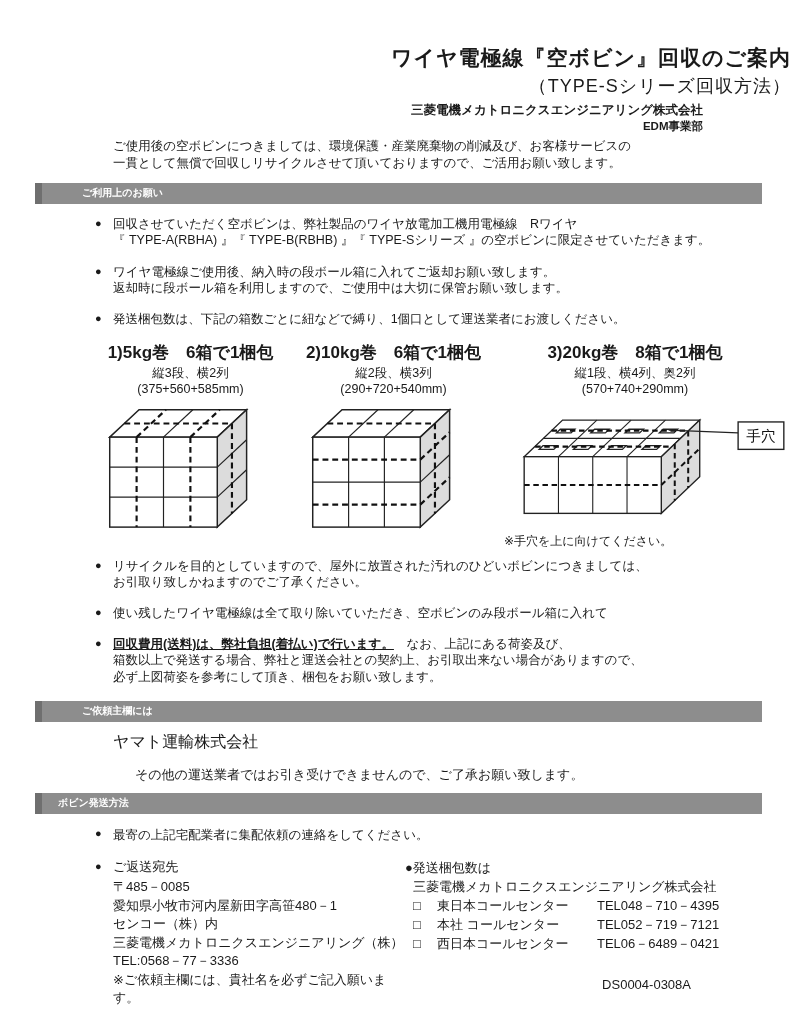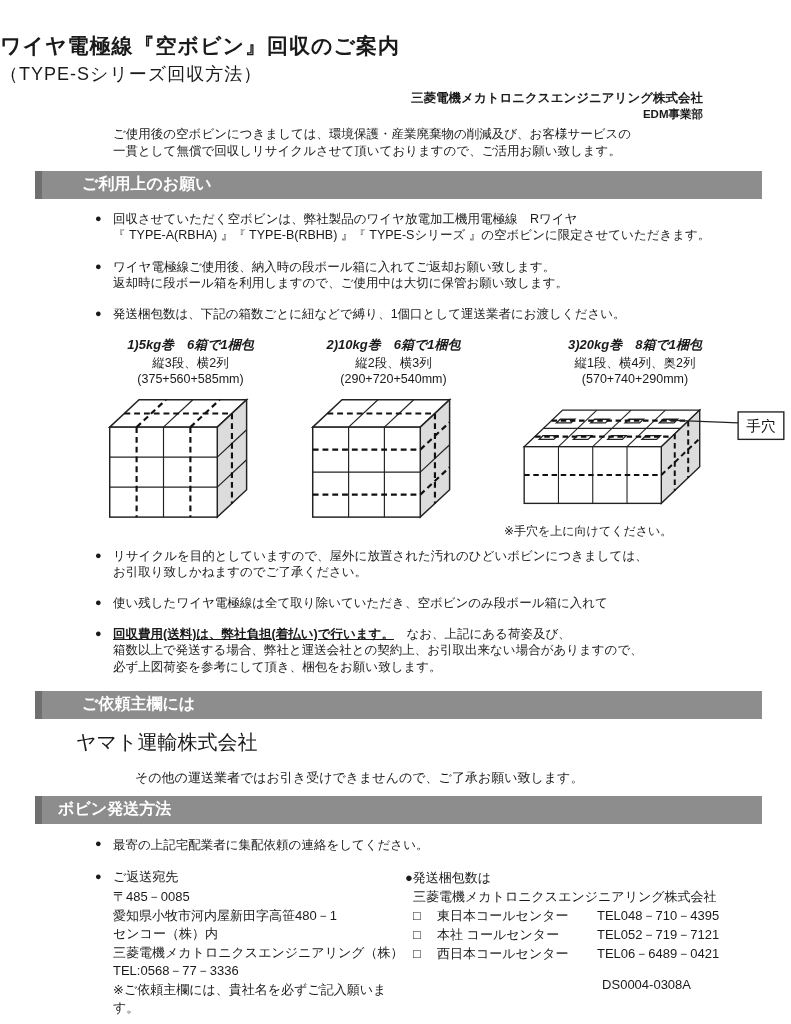--- a/index.html
+++ b/index.html
@@ -6,47 +6,47 @@
     --section-bar:#8d8d8d;
     --bar-accent:#6f6f6f;
     --box-shade:#dcdcdc;
     --ink:#1a1a1a;
   }
   html,body{margin:0;padding:0;background:#fff;}
   .page{
     width:791px;height:1024px;background:#fff;position:relative;overflow:hidden;
     font-family:"Liberation Sans","DejaVu Sans",sans-serif;color:var(--ink);
   }
-  .doc-header{padding-top:32px;text-align:left;}
+  .doc-header{padding-top:44px;text-align:right;}
   .title{font-size:21px;font-weight:bold;letter-spacing:1px;}
   .subtitle{font-size:18px;margin-top:2px;letter-spacing:1px;}
   .company-block{text-align:right;padding-right:88px;margin-top:5px;line-height:1.25;}
   .company{font-size:12.5px;font-weight:bold;}
   .department{font-size:11.5px;font-weight:bold;}
   .intro{margin:5px 0 0 113px;font-size:12.5px;line-height:1.34;}
   .section-bar{
     margin:11px 0 0 35px;width:727px;box-sizing:border-box;
-    background:var(--section-bar);color:#fff;font-weight:bold;font-size:16px;
+    background:var(--section-bar);color:#fff;font-weight:bold;font-size:10px;
     padding:3px 0 4px 40px;border-left:7px solid var(--bar-accent);
   }
   .bullets{margin-left:95px;font-size:12.5px;line-height:1.33;}
   .bullet{position:relative;padding-left:18px;margin-top:12px;}
   .bullet .dot{position:absolute;left:0;top:0;font-size:11px;}
   .bold{font-weight:bold;}
   .bu{font-weight:bold;text-decoration:underline;}
   .packing{display:flex;gap:18px;margin:13px 0 0 98px;}
   .pack-col{text-align:center;}
   .pack-col.c1,.pack-col.c2{width:185px;}
   .pack-col.c3{width:262px;}
-  .pack-title{font-size:13px;font-weight:bold;font-style:italic;}
+  .pack-title{font-size:17px;font-weight:bold;}
   .pack-sub{font-size:12.5px;margin-top:1px;}
   .pack-size{font-size:12.5px;}
   .pack-fig{margin-top:4px;text-align:left;}
   .hand-note{font-size:12px;text-align:left;margin-top:1px;}
-  .carrier-name{margin:10px 0 0 76px;font-size:20px;}
+  .carrier-name{margin:10px 0 0 113px;font-size:16px;}
   .carrier-note{margin:13px 0 0 135px;font-size:13px;}
   .ship-line1{margin:13px 0 0 95px;font-size:12.5px;position:relative;padding-left:18px;}
   .ship-line2{margin:13px 0 0 113px;font-size:12.5px;}
   .ship-line1 .dot{position:absolute;left:0;top:0;font-size:11px;}
   .addresses{display:flex;margin:15px 0 0 95px;}
   .addr-left{width:310px;font-size:13px;line-height:1.3;}
   .addr-right{font-size:13px;line-height:1.45;}
   .addr-head{position:relative;padding-left:18px;}
   .addr-head .dot{position:absolute;left:0;top:0;font-size:11px;}
   .addr-lines{padding-left:18px;margin-top:2px;line-height:1.42;}

